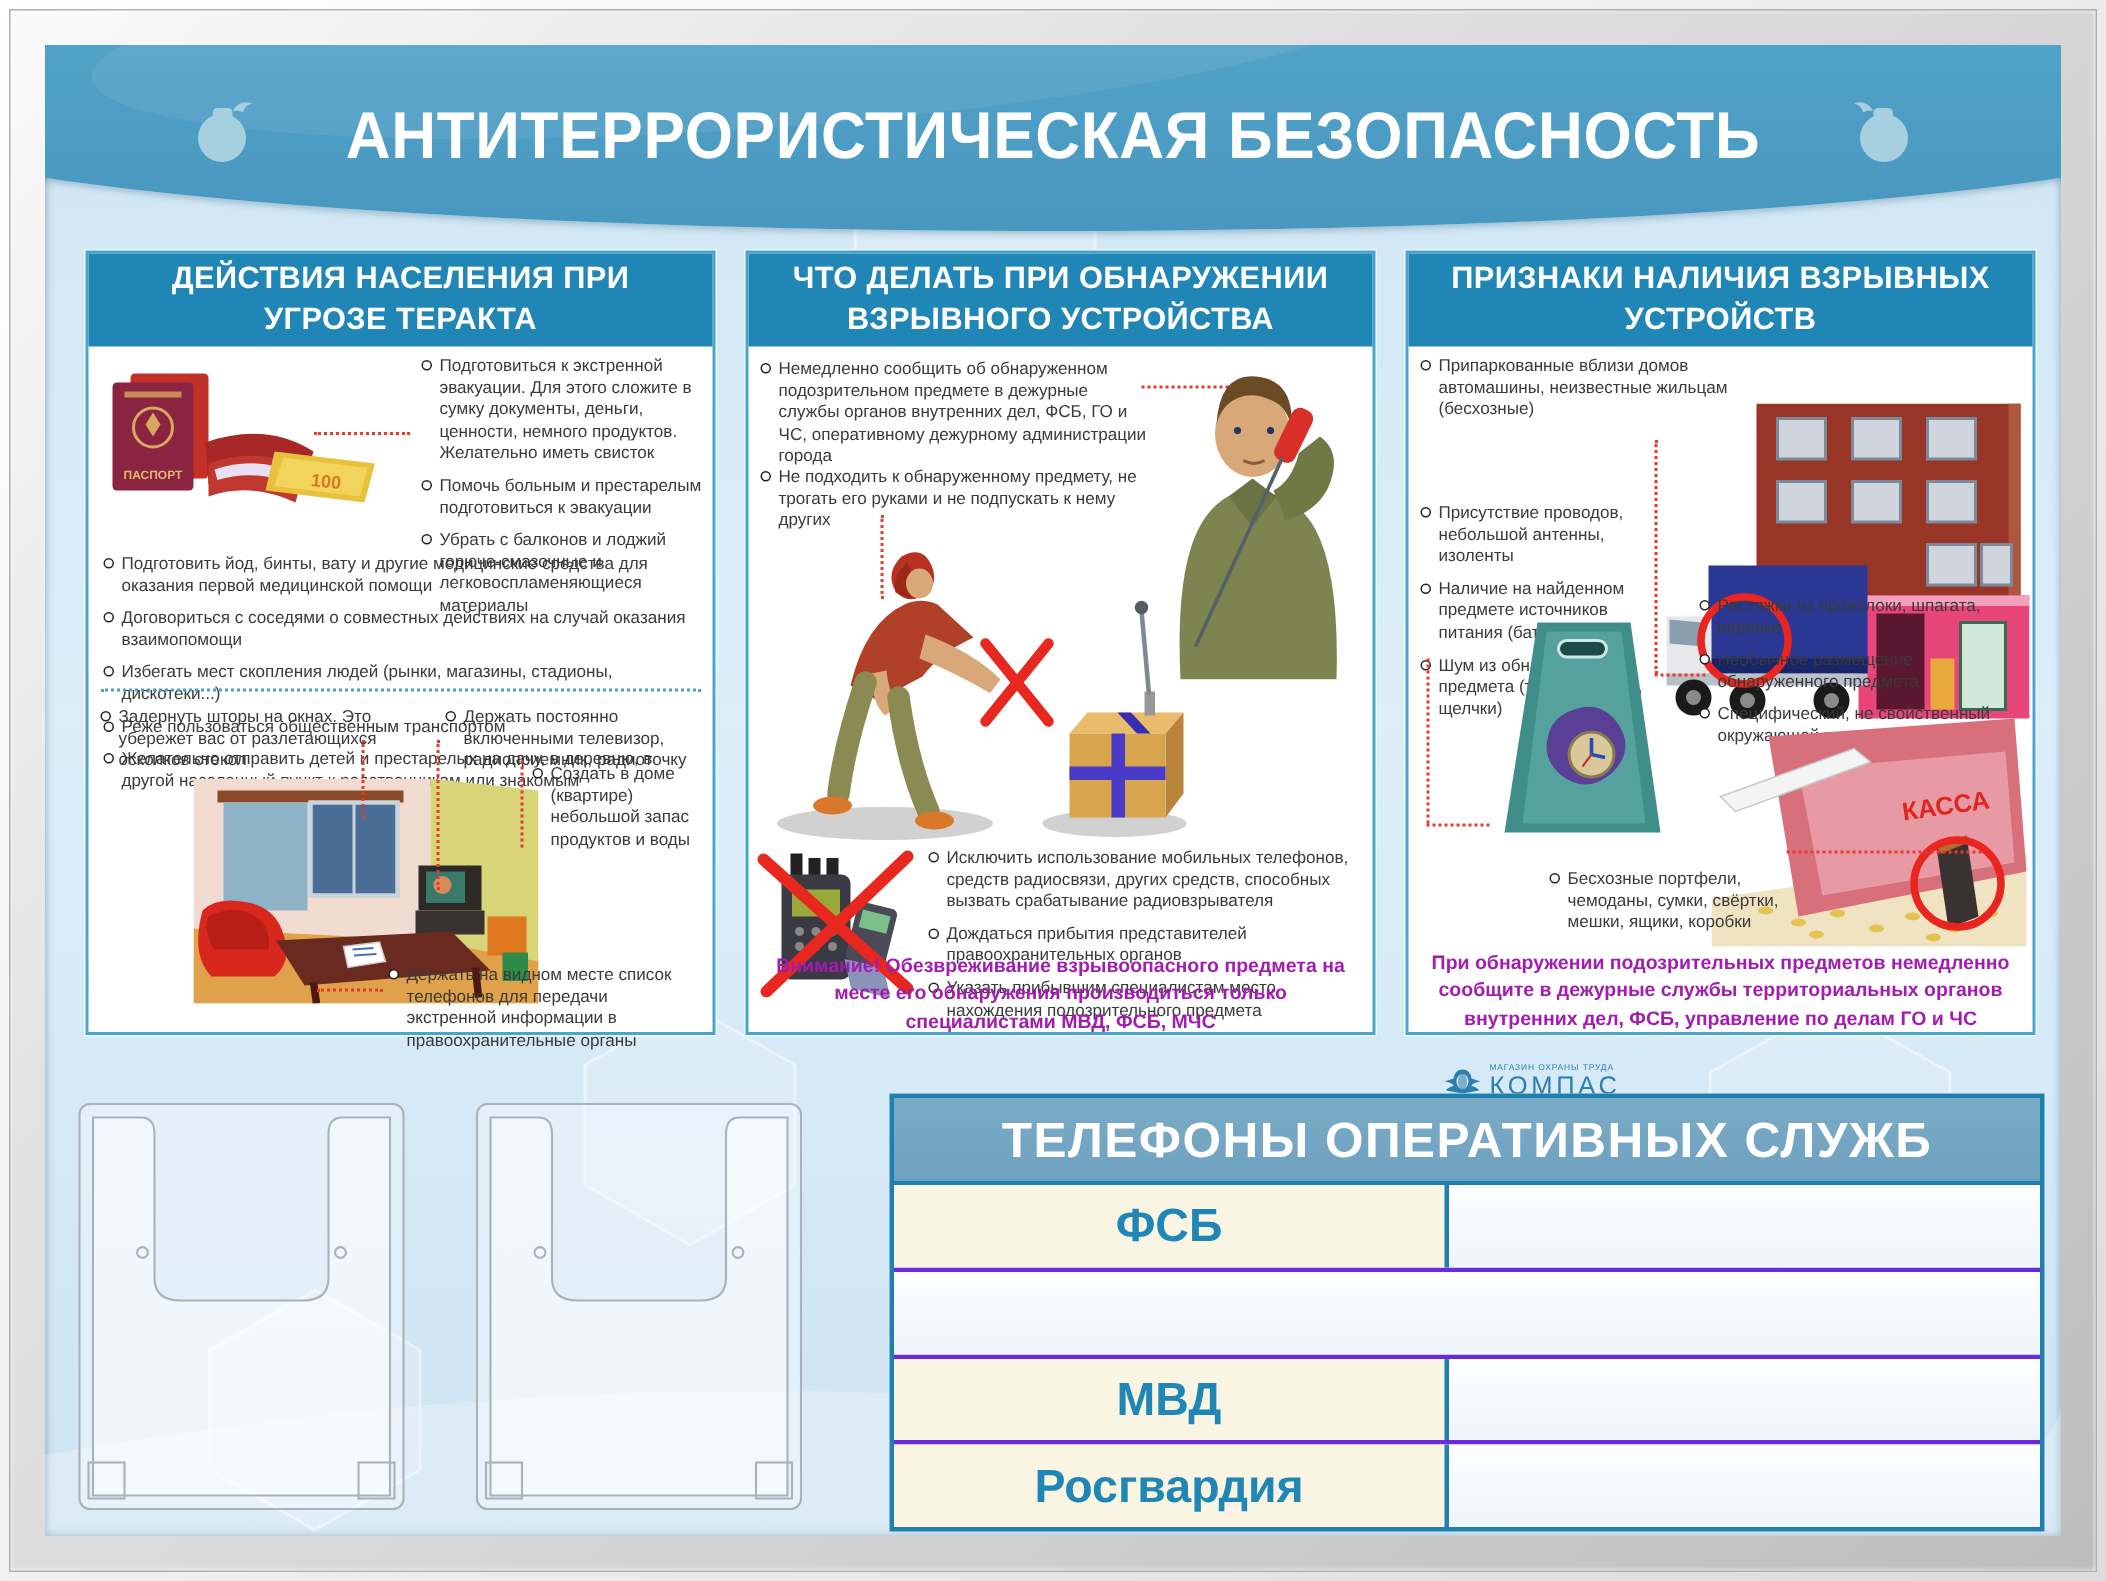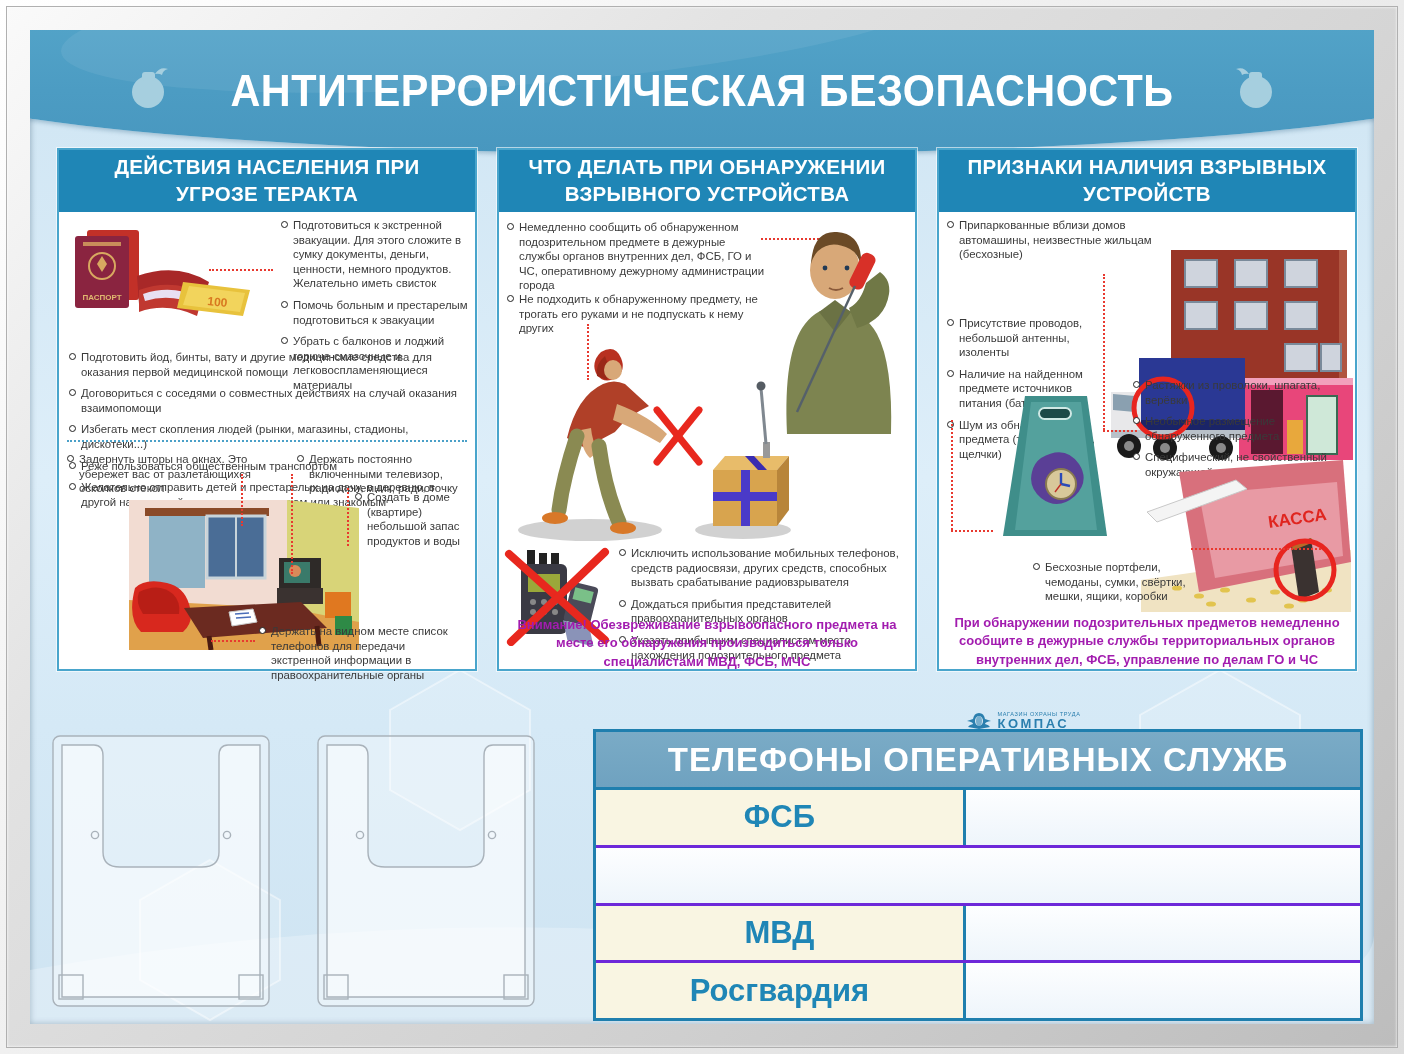--- a/index.html
+++ b/index.html
@@ -12,38 +12,38 @@
   
   .band{position:absolute;left:-130px;right:-130px;top:-34px;height:158px;
     background:linear-gradient(180deg,#55a6ca 0%,#4c9cc3 60%,#4897bf 100%);
     border-radius:0 0 50% 50% / 0 0 78px 78px;box-shadow:0 2px 4px rgba(60,110,140,.35);}
   .band .sheen{position:absolute;left:10%;top:-40px;width:55%;height:130px;background:rgba(255,255,255,.07);border-radius:50%;transform:rotate(-4deg);}
   .main-title{position:absolute;top:36px;left:0;right:0;text-align:center;color:#ffffff;
     font-size:44px;font-weight:800;letter-spacing:.5px;transform:scaleX(.94);white-space:nowrap;}
   .bomb{position:absolute;top:34px;width:52px;height:46px;}
   .bomb svg{width:100%;height:100%;fill:#a6cfdf;}
   
-  .panel{position:absolute;top:118px;width:416px;height:519px;background:#ffffff;border:2px solid #49a5cc;box-shadow:0 0 0 1px rgba(255,255,255,.6);text-decoration:underline;}
+  .panel{position:absolute;top:137px;width:416px;height:519px;background:#ffffff;border:2px solid #49a5cc;box-shadow:0 0 0 1px rgba(255,255,255,.6);text-decoration:underline;}
   .phead{position:absolute;top:0;left:0;right:0;height:62px;background:#1f86b6;color:#fff;
     display:flex;align-items:center;justify-content:center;text-align:center;
     font-size:20.5px;font-weight:800;line-height:1.3;padding:0 26px;letter-spacing:.3px;}
   .pbody{position:absolute;top:62px;left:0;right:0;bottom:0;}
   .abs{position:absolute;}
   .b{display:flex;gap:5px;margin-bottom:7px;}
   .b .dot{flex:0 0 auto;width:5px;height:5px;border:1.6px solid #222;border-radius:50%;margin-top:3px;background:#fff;}
   .b .tx{font-size:11.4px;line-height:1.28;color:#3a3a3a;}
   .sep{border-top:2px dotted #4aa0c8;height:0;}
   .lh{position:absolute;border-top:2px dotted #e8392f;height:0;}
   .lv{position:absolute;border-left:2px dotted #e8392f;width:0;}
   .warn{position:absolute;text-align:center;color:#a21caf;font-weight:700;font-size:13px;line-height:1.42;}
   
   .vendor{position:absolute;top:664px;right:18px;display:flex;align-items:center;gap:16px;}
   .brandblock{display:flex;align-items:center;gap:5px;}
   .brandtext .tag{font-size:5.6px;color:#2b7fae;letter-spacing:.6px;text-transform:uppercase;}
-  .brandtext .nm{font-size:13px;font-weight:700;color:#2b7fae;letter-spacing:2.5px;line-height:1;}
+  .brandtext .nm{font-size:17px;font-weight:400;color:#2b7fae;letter-spacing:2.5px;line-height:1;}
   .contact{display:flex;align-items:center;gap:4px;margin-top:42px;}
   .contact .txt{font-size:7.2px;color:#2b7fae;}
   .cicon{width:11px;height:11px;border-radius:50%;background:#2b7fae;display:flex;align-items:center;justify-content:center;color:#fff;font-size:6px;line-height:1;}
   
   .pocket{position:absolute;top:703px;width:222px;height:276px;}
   
   .ptable{position:absolute;left:563px;top:699px;width:770px;height:292px;border:3px solid #1f7fae;background:#fff;display:flex;flex-direction:column;box-sizing:border-box;}
   .pt-header{height:55px;flex:0 0 auto;background:linear-gradient(180deg,#7aabc6,#6fa2c0);color:#fff;display:flex;align-items:center;justify-content:center;font-size:33px;font-weight:800;letter-spacing:1px;transform-origin:center;border-bottom:3px solid #1f7fae;}
   .pt-row{flex:1;display:flex;border-bottom:3px solid #6d28d9;}
   .pt-row:last-child{border-bottom:none;}

